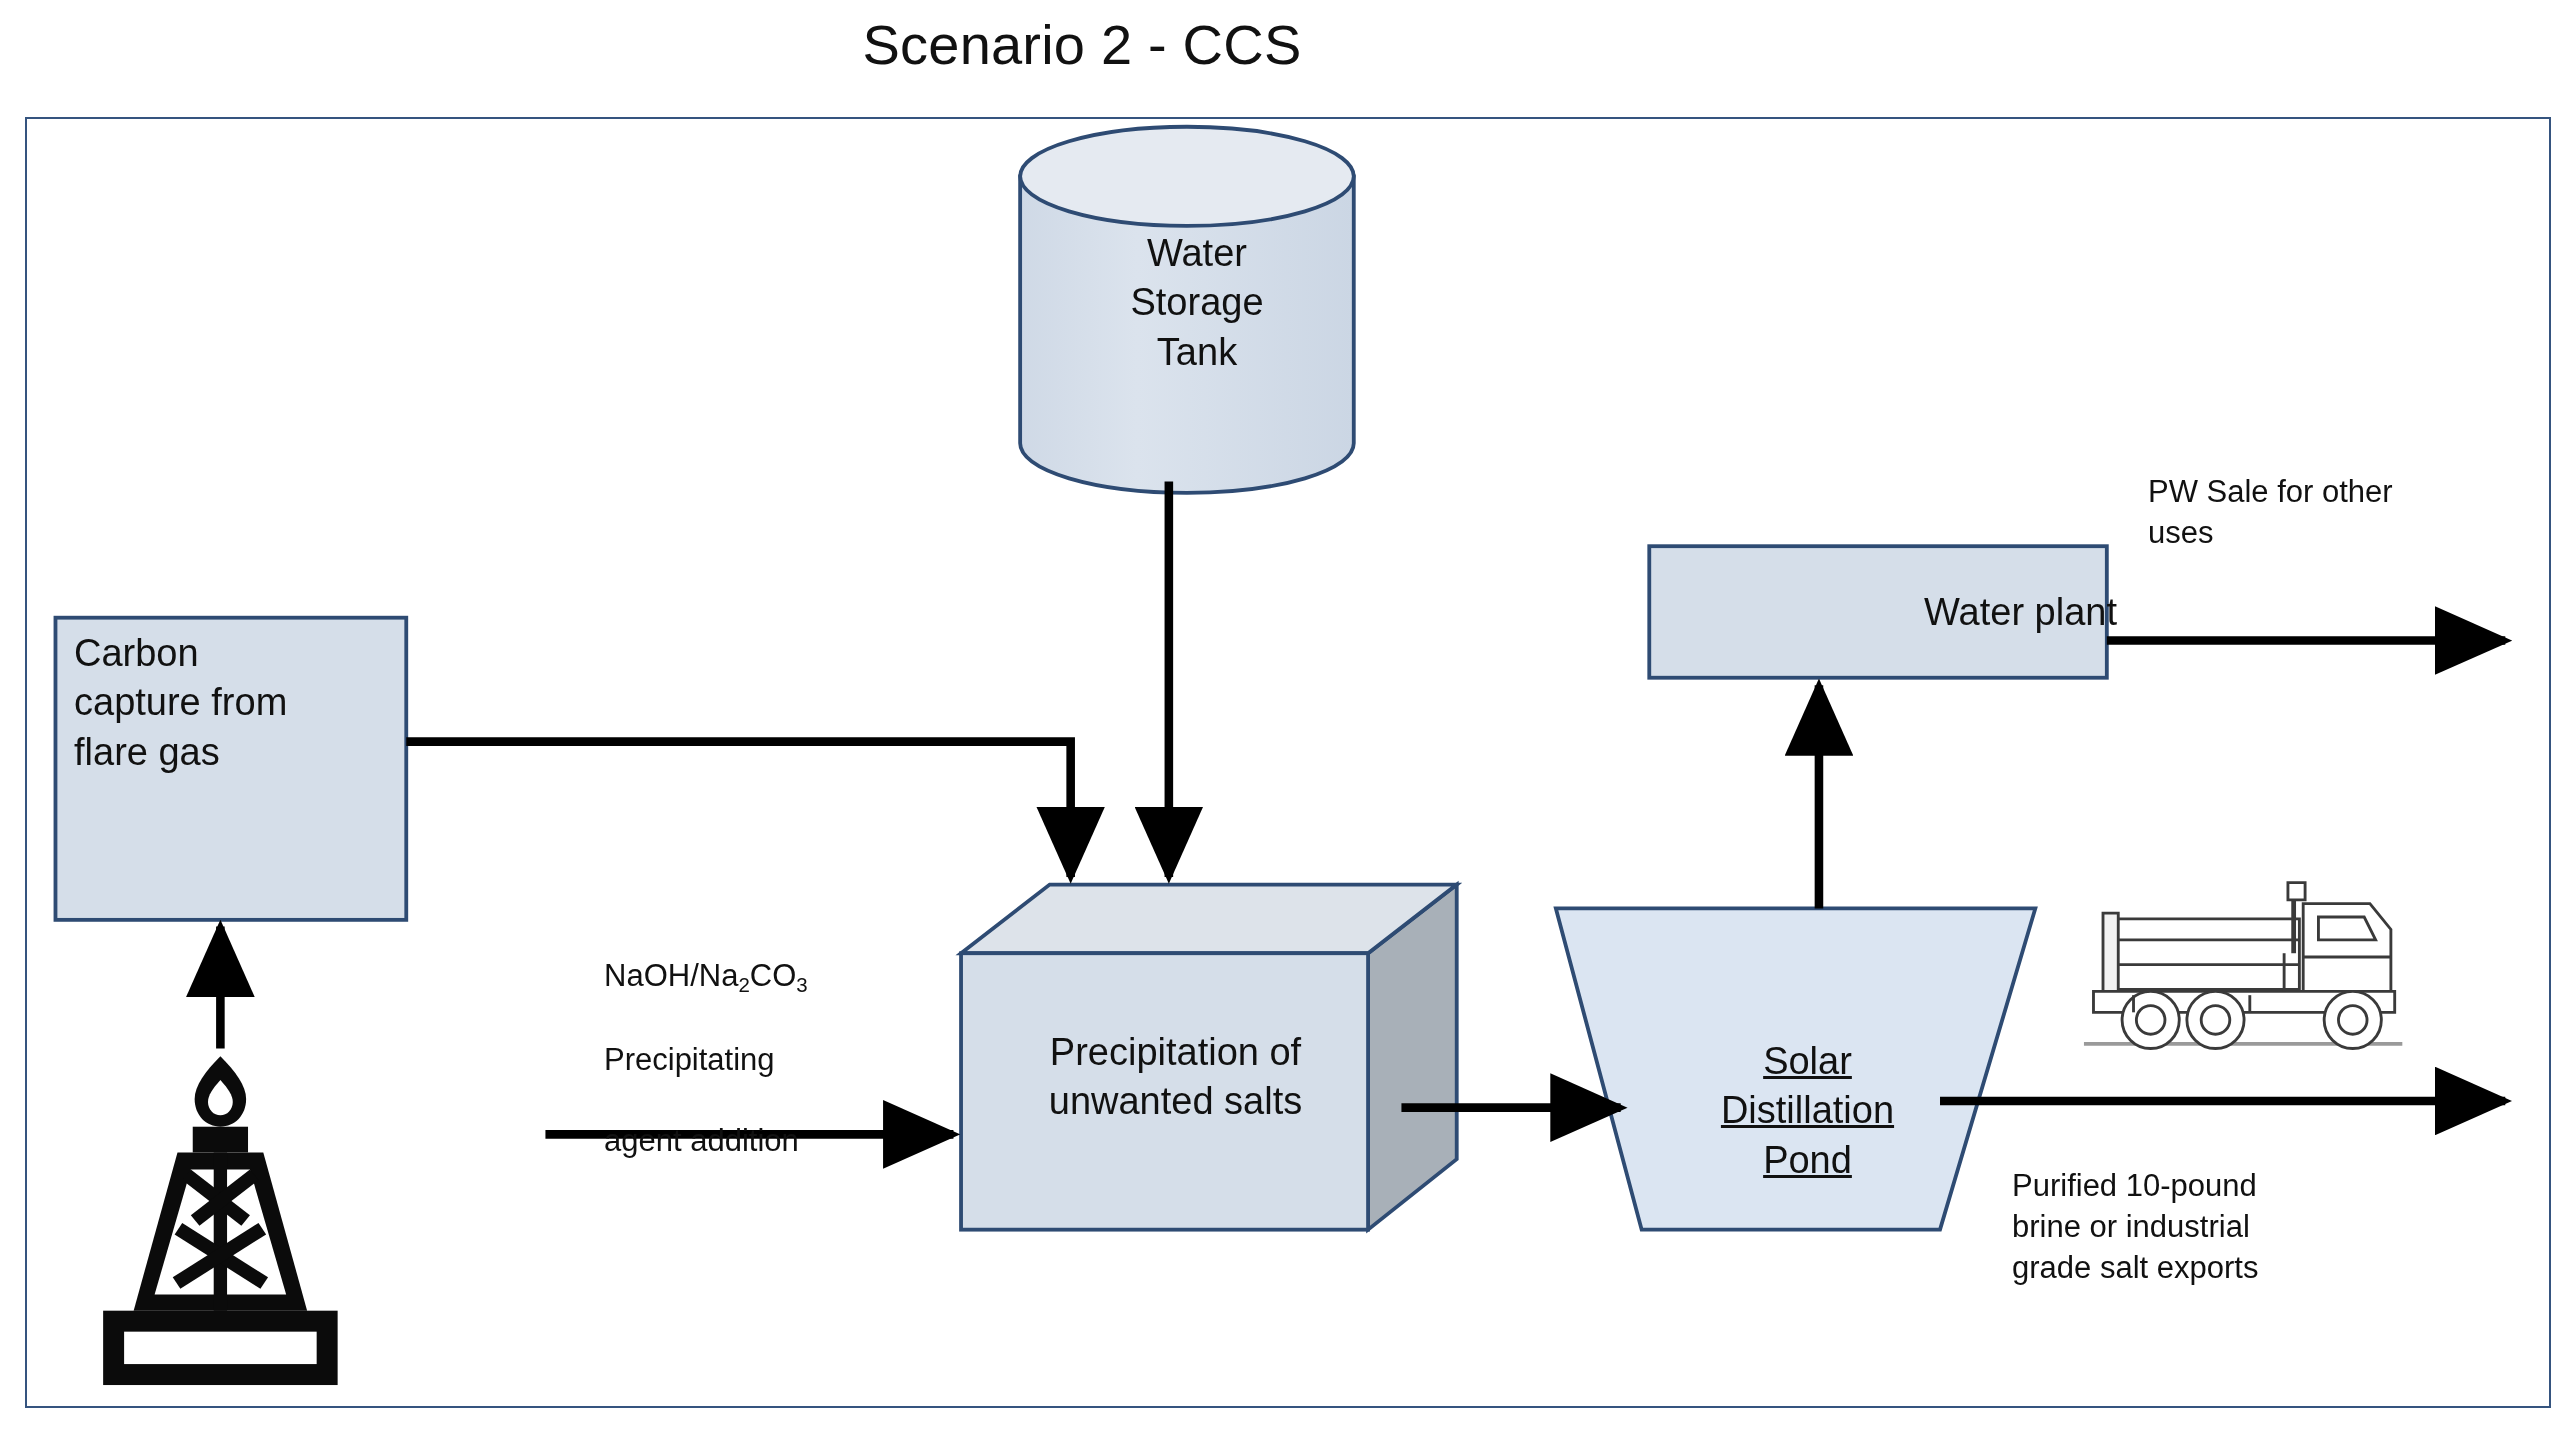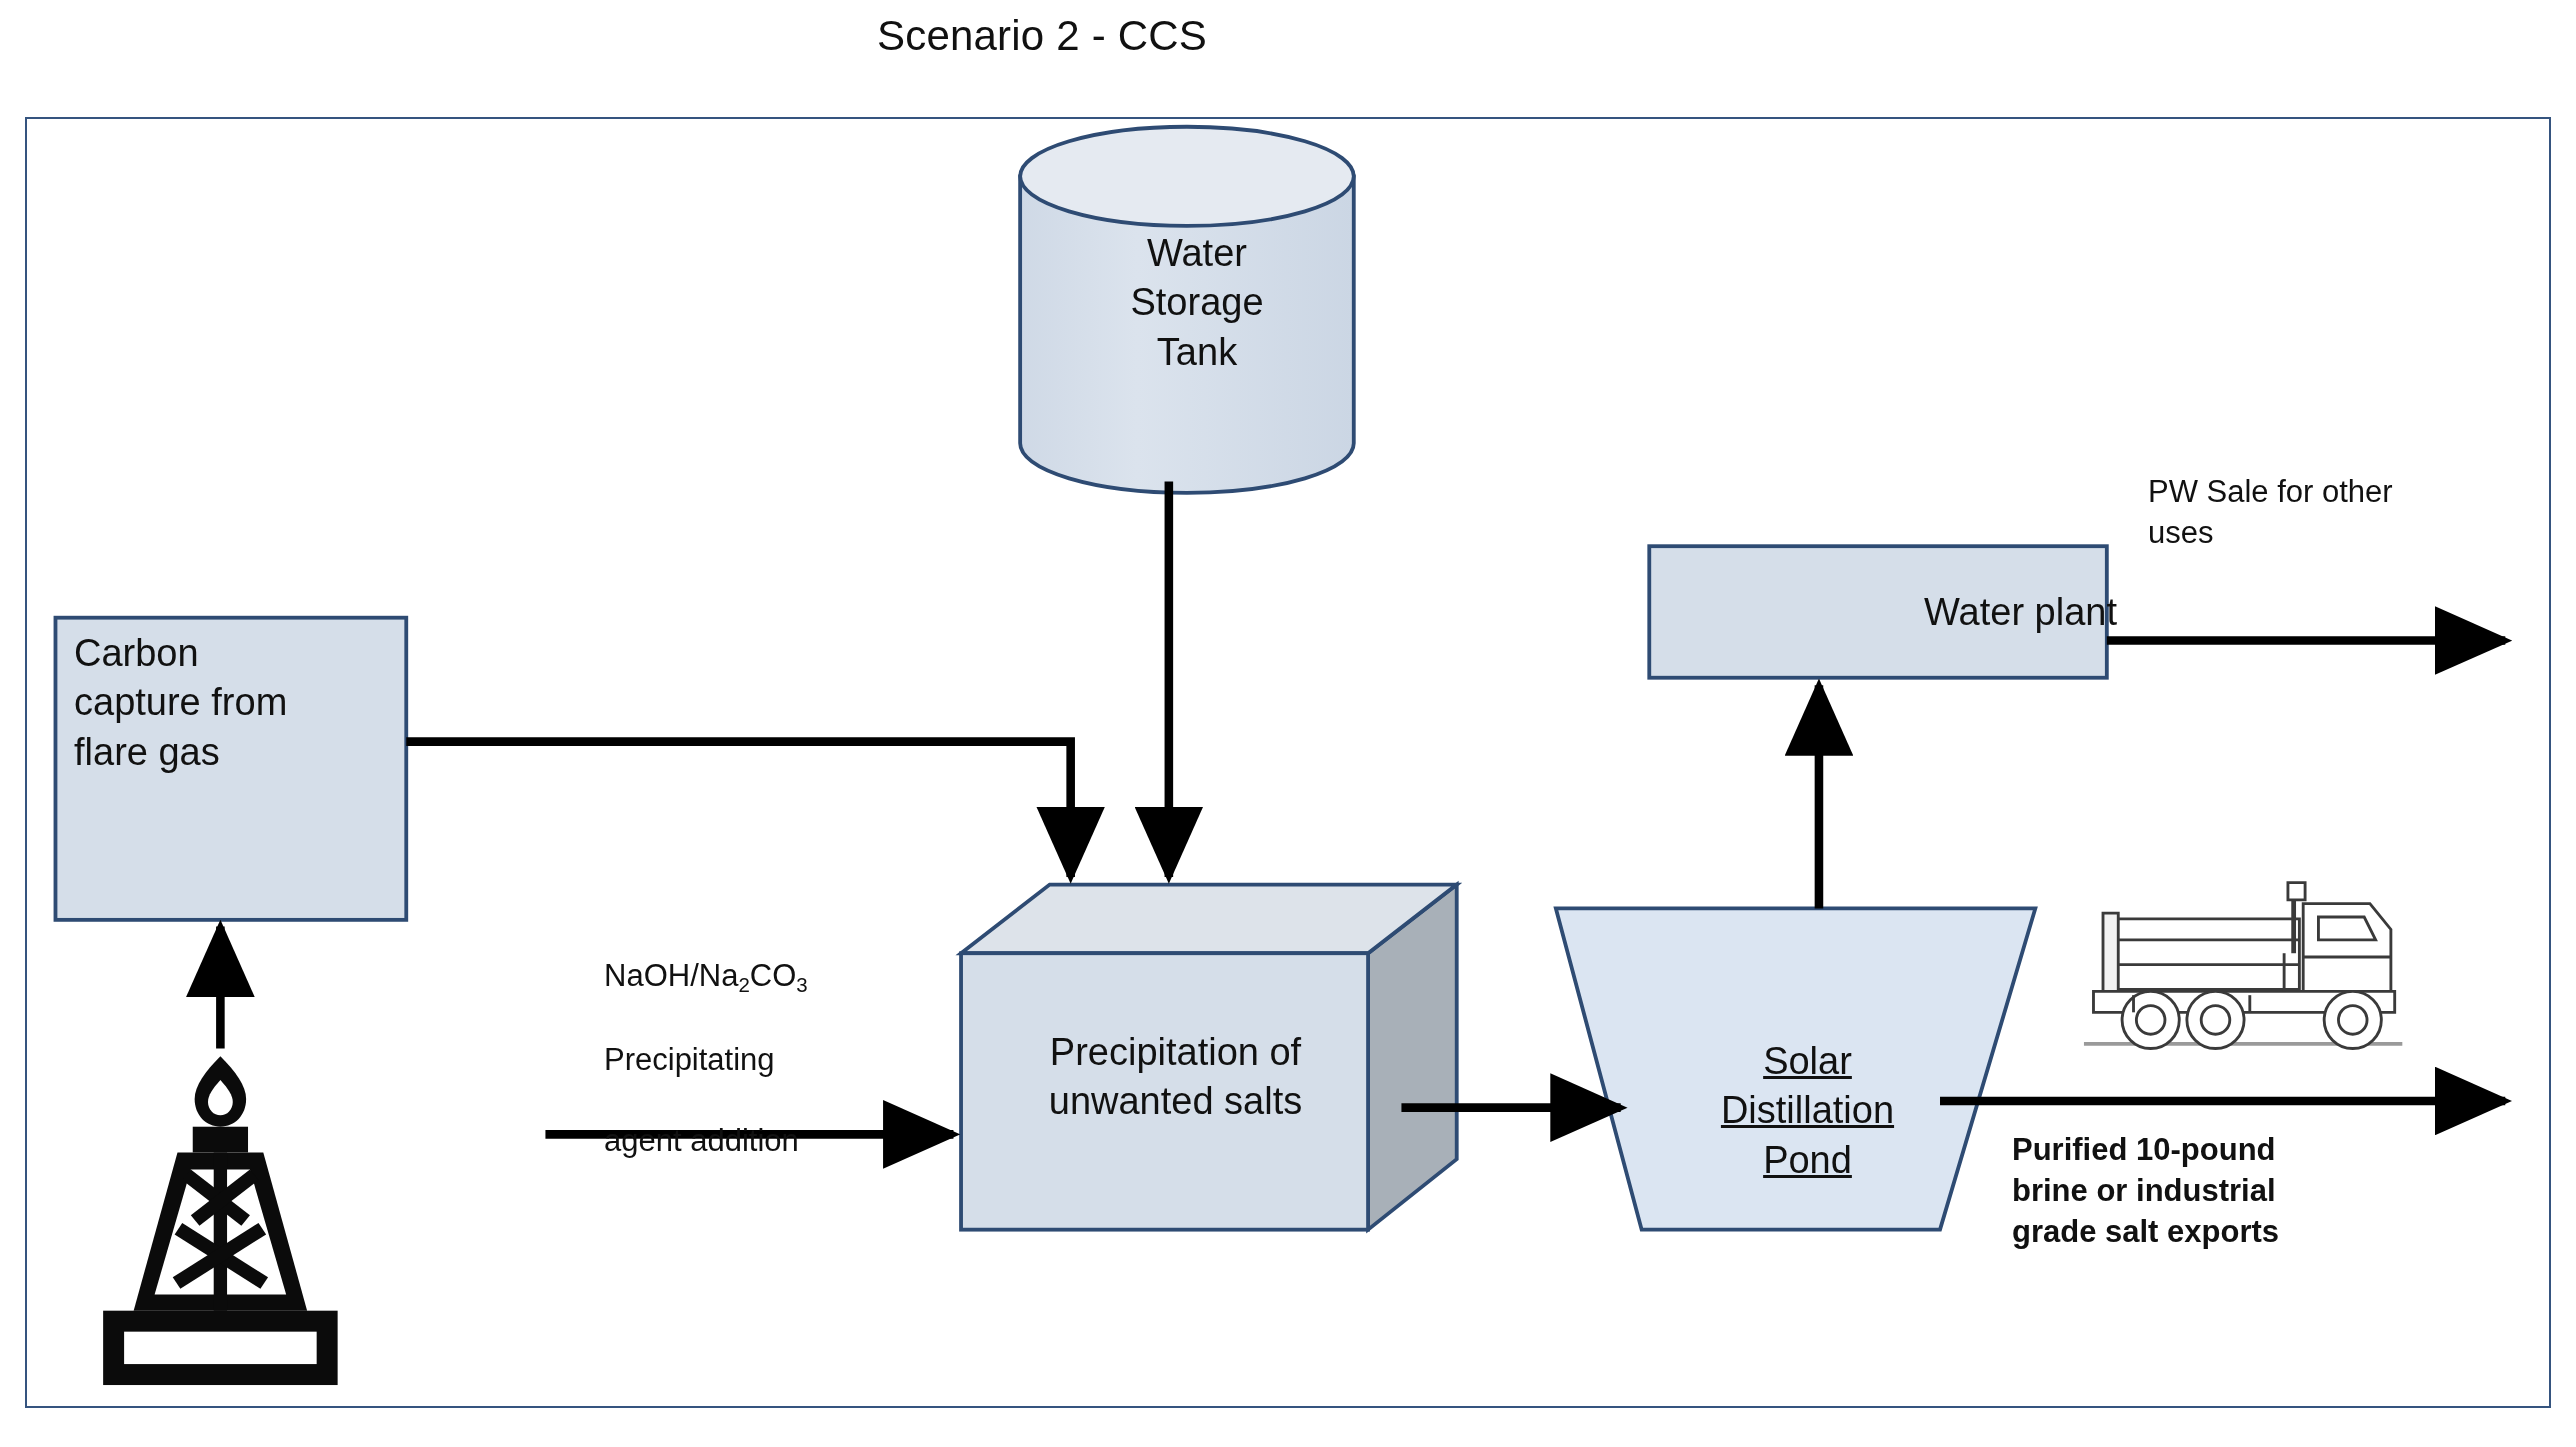--- a/index.html
+++ b/index.html
@@ -3,21 +3,21 @@
 <meta charset="utf-8">
 <style>
   html,body{margin:0;padding:0;background:#ffffff;}
   body{
     width:2576px;height:1447px;position:relative;overflow:hidden;
     font-family:"Liberation Sans","DejaVu Sans",sans-serif;
     color:#000000;
   }
   #page-title{
     position:absolute;left:0;top:11.4px;width:2084px;text-align:center;
-    font-size:42px;line-height:1.2;color:#111111;letter-spacing:0.2px;
+    font-size:56px;line-height:1.2;color:#111111;letter-spacing:0.2px;padding-left:40px;
   }
   #diagram-frame{
     position:absolute;left:25px;top:117px;width:2526px;height:1291px;
     border:2.9px solid #35547f;background:#ffffff;box-sizing:border-box;
   }
   #canvas{position:absolute;left:0;top:0;width:2576px;height:1447px;}
   .node-label{
     position:absolute;color:#111111;font-size:38px;line-height:1.30;
     white-space:pre-line;pointer-events:none;
   }
@@ -162,16 +162,16 @@
 
 <div class="free-label lft" style="left:604px;top:915px;width:400px;">
   <span><span>NaOH/Na</span><sub>2</sub><span>CO</span><sub>3</sub></span><br>
   <span>Precipitating</span><br>
   <span>agent addition</span>
 </div>
 
 <div class="free-label lft" style="left:2148px;top:472px;width:410px;">PW Sale for other
 uses</div>
 
-<div class="free-label lft" style="left:2012px;top:1130px;width:448px;font-weight:bold;">Purified 10-pound
+<div class="free-label lft" style="left:2012px;top:1166px;width:448px;">Purified 10-pound
 brine or industrial
 grade salt exports</div>
 
 
 </body></html>

